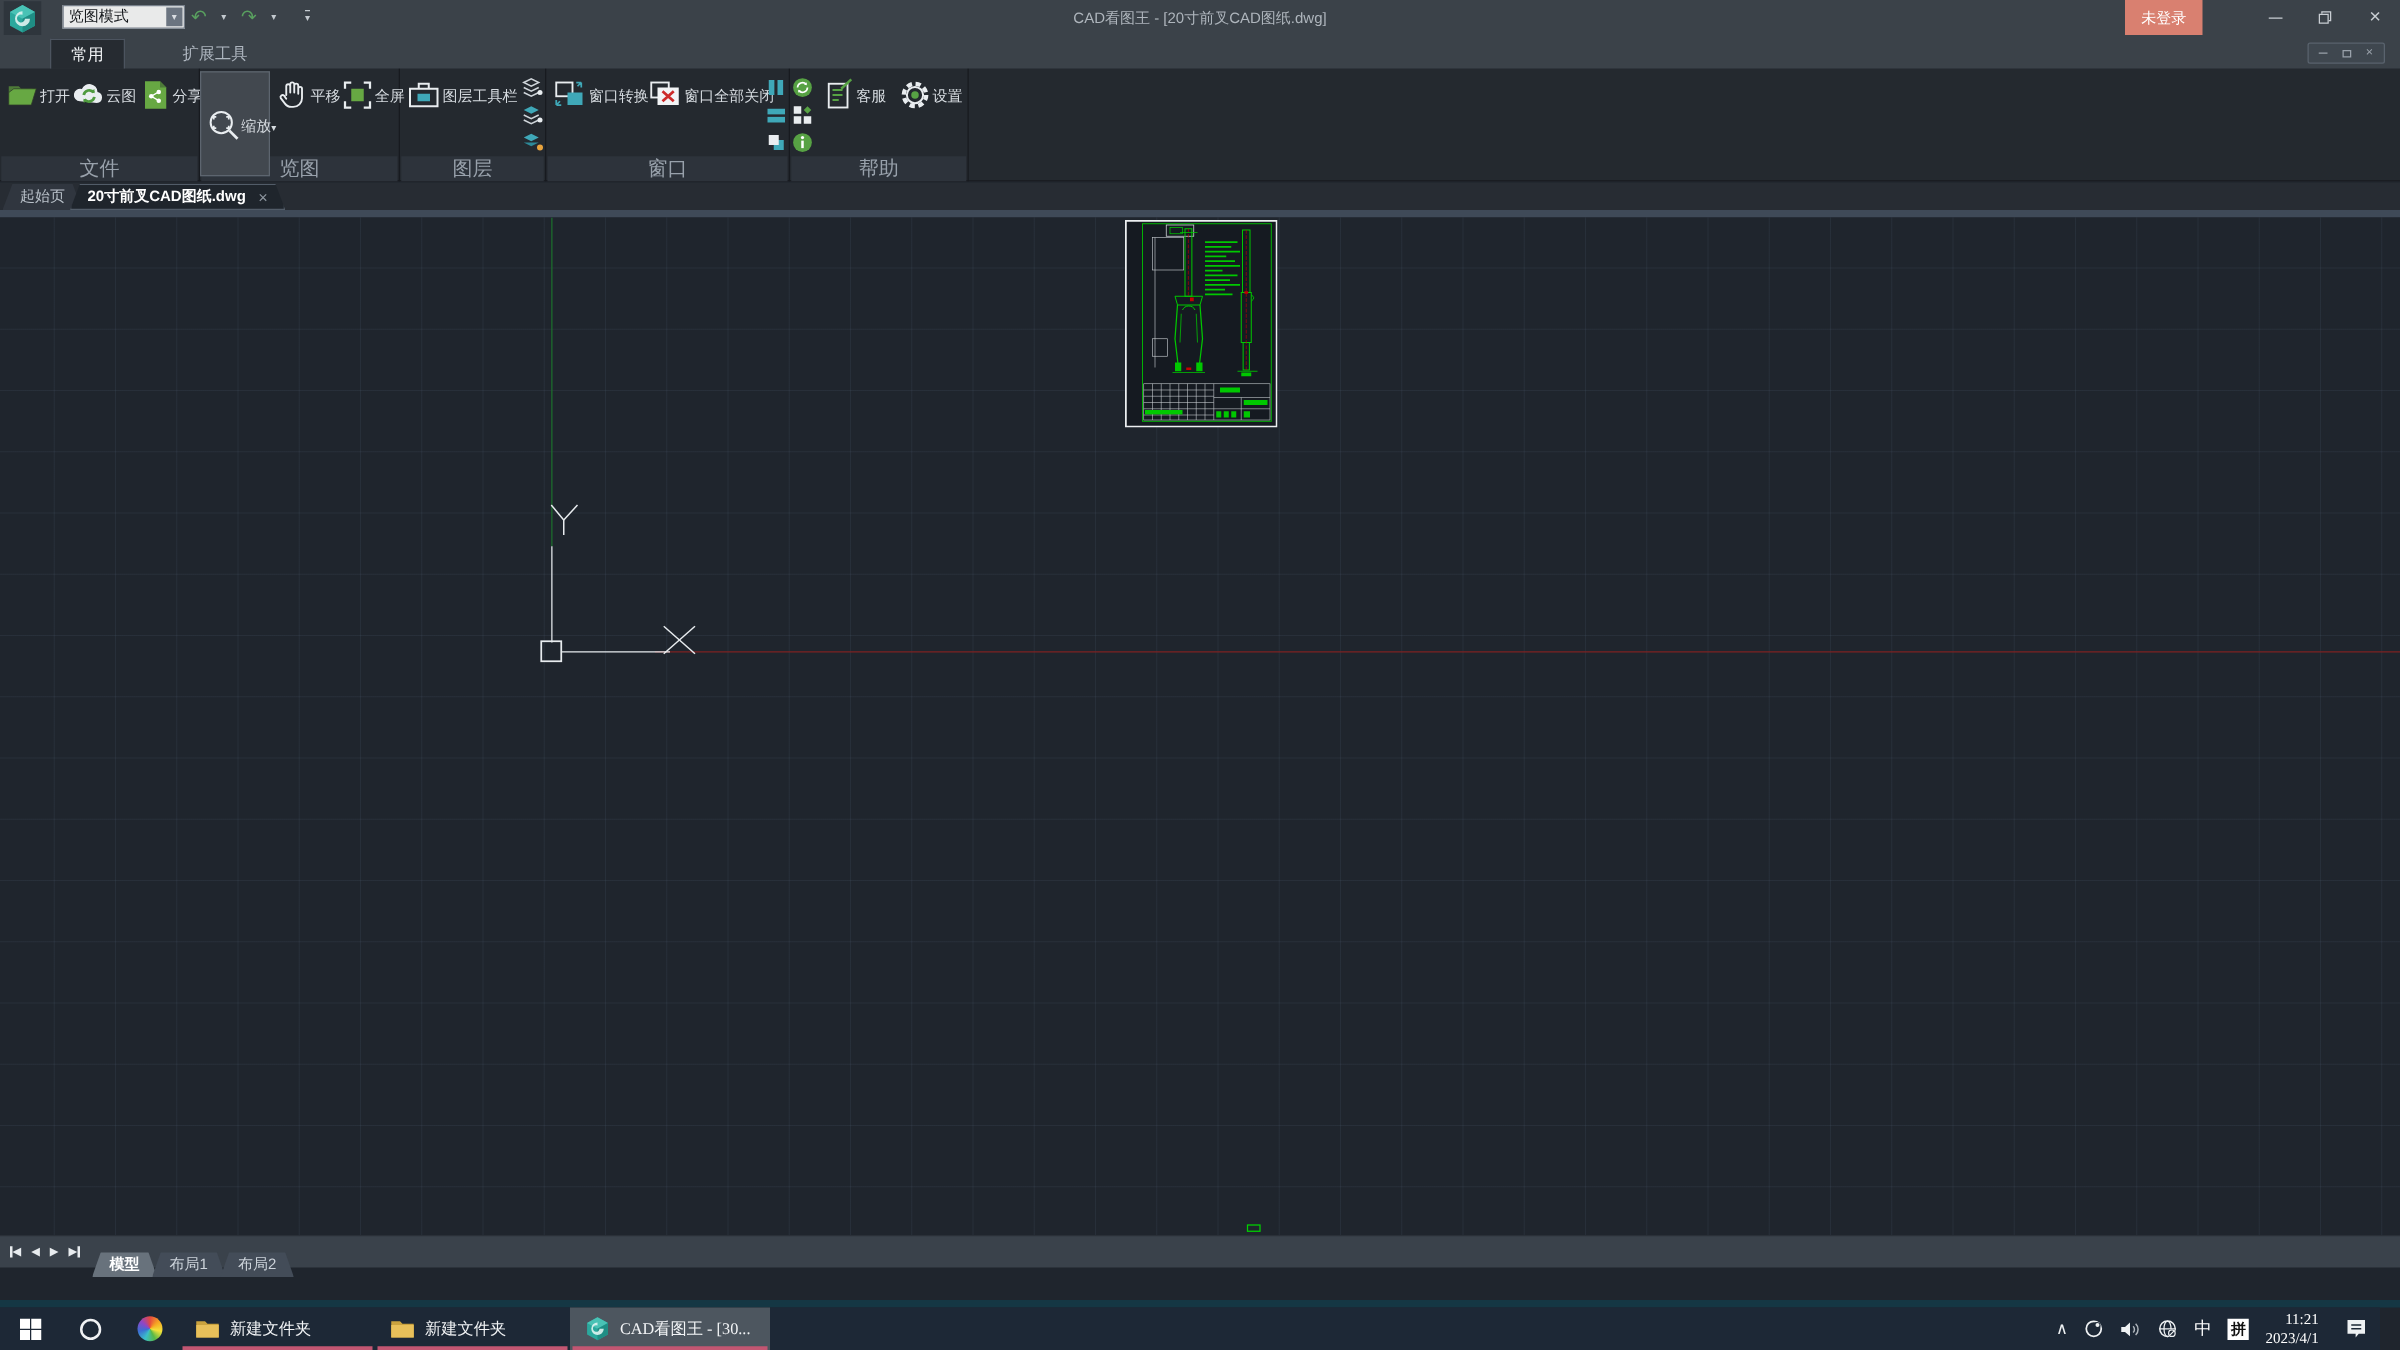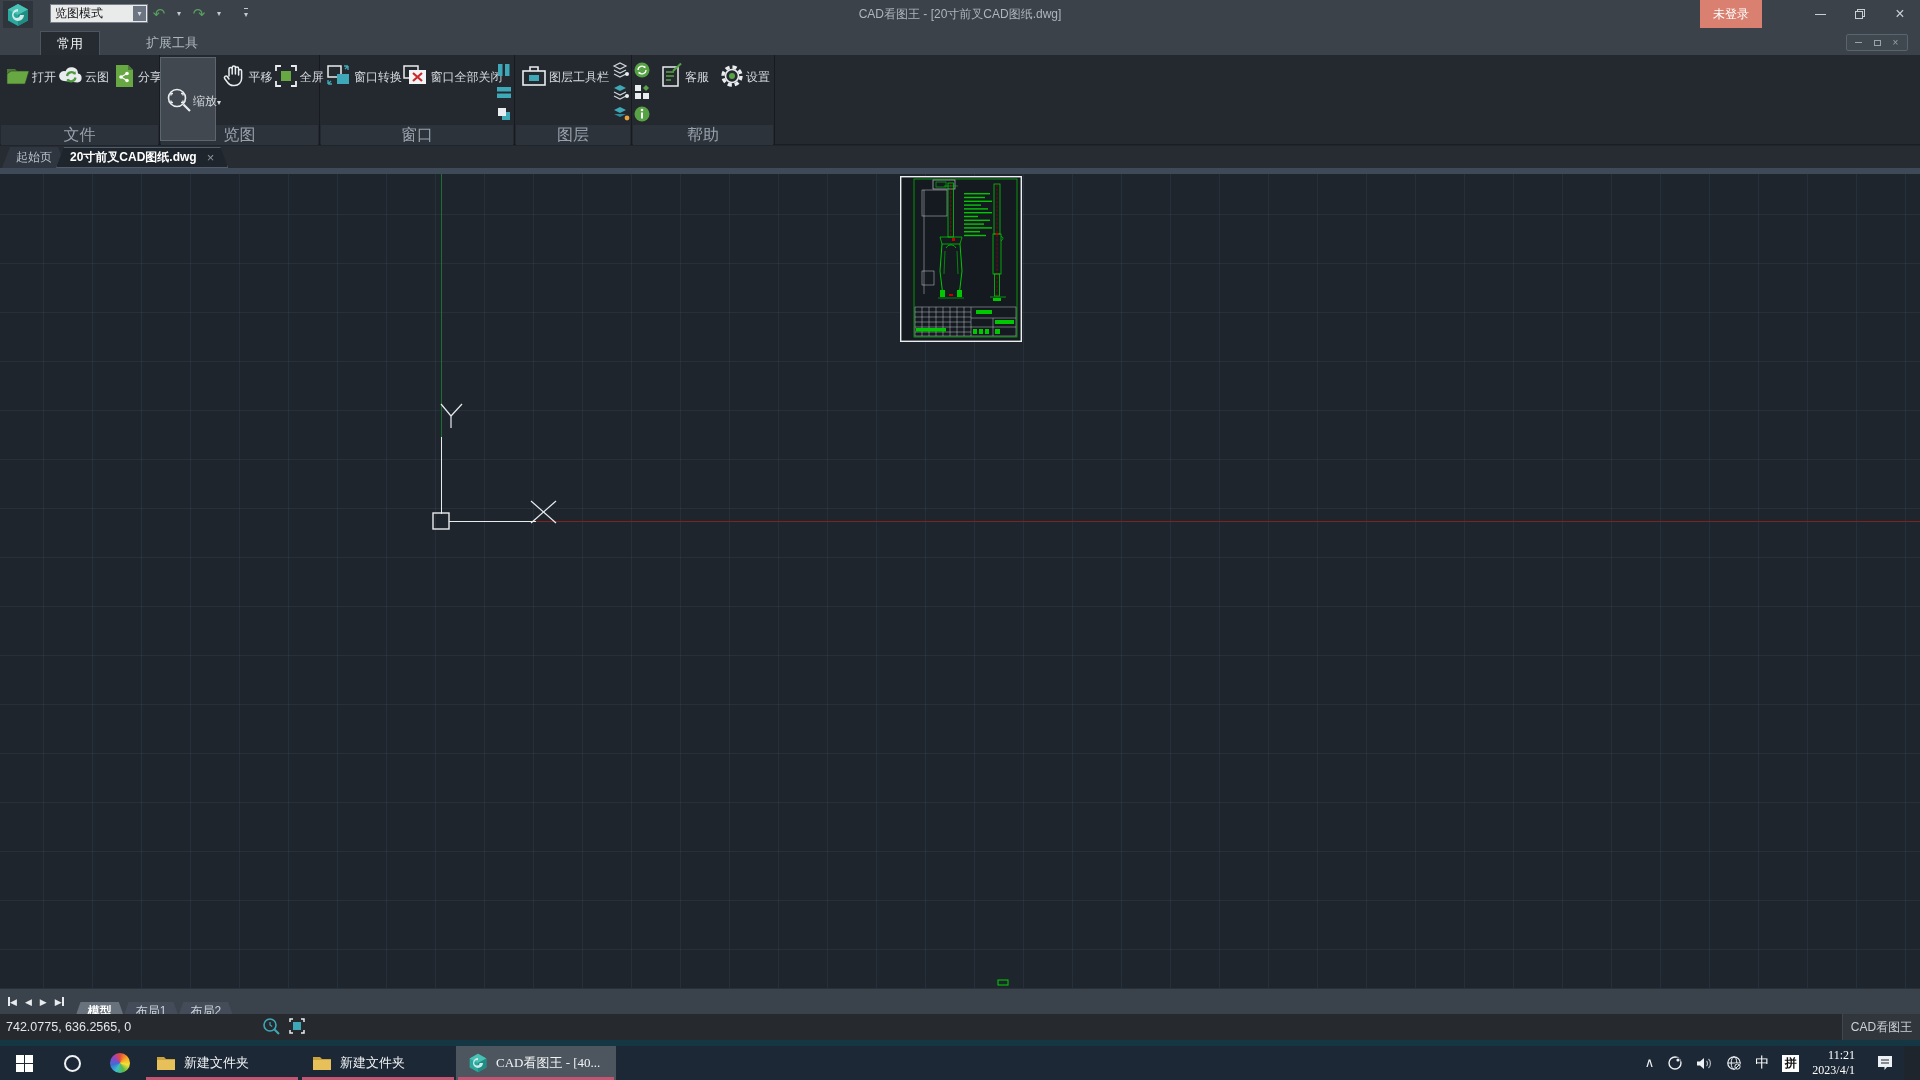--- a/index.html
+++ b/index.html
@@ -233,20 +233,58 @@
                 <path d="M4 9 V4 h5 M19 4 h5 v5 M24 19 v5 h-5 M9 24 H4 v-5" stroke="#e9edf0" stroke-width="1.8" fill="none"></path>
                 <rect x="9" y="9" width="10" height="10" fill="#67a843"></rect>
               </svg>
           </span>
           <span class="lb">全屏</span>
         </div>
       </div>
       <div class="rgroup-label">览图</div>
     </div>
 
+    <div class="rgroup" style="width:117px;">
+      <div class="g-body">
+        <div class="rbtn">
+          <span class="ic">
+            <svg width="30" height="28" viewBox="0 0 30 28">
+                <rect x="4" y="9" width="22" height="14" stroke="#e9edf0" stroke-width="1.6" fill="none"></rect>
+                <path d="M11 9 V5 h8 v4" stroke="#e9edf0" stroke-width="1.6" fill="none"></path>
+                <rect x="10" y="13" width="10" height="6" fill="#3fa8b8"></rect>
+              </svg>
+          </span>
+          <span class="lb">图层工具栏</span>
+        </div>
+        <div class="mini-col">
+          <span class="mini-ic">
+            <svg width="18" height="16" viewBox="0 0 18 16">
+                <path d="M2 4 l6-3 6 3 -6 3z M2 8 l6 3 6-3 M2 12 l6 3 6-3" stroke="#cfd5da" stroke-width="1.2" fill="none"></path>
+                <circle cx="15" cy="12" r="2" fill="#e9edf0"></circle>
+              </svg>
+          </span>
+          <span class="mini-ic">
+            <svg width="18" height="16" viewBox="0 0 18 16">
+                <path d="M2 4 l6-3 6 3 -6 3z" fill="#3fa8b8"></path>
+                <path d="M2 8 l6 3 6-3 M2 12 l6 3 6-3" stroke="#cfd5da" stroke-width="1.2" fill="none"></path>
+                <circle cx="15" cy="12" r="2" fill="#e9edf0"></circle>
+              </svg>
+          </span>
+          <span class="mini-ic">
+            <svg width="18" height="16" viewBox="0 0 18 16">
+                <path d="M2 4 l6-3 6 3 -6 3z" fill="#3fa8b8"></path>
+                <path d="M2 8 l6 3 6-3z" fill="#2d8a99"></path>
+                <circle cx="15" cy="12" r="2.4" fill="#e8a33d"></circle>
+              </svg>
+          </span>
+        </div>
+      </div>
+      <div class="rgroup-label">图层</div>
+    </div>
+
     <div class="rgroup" style="width:195px;">
       <div class="g-body">
         <div class="rbtn">
           <span class="ic">
             <svg width="30" height="28" viewBox="0 0 30 28">
                 <rect x="4" y="4" width="13" height="11" stroke="#e9edf0" stroke-width="1.5" fill="none"></rect>
                 <rect x="13" y="12" width="12" height="10" fill="#3fa8b8"></rect>
                 <path d="M20 4 h4 M24 4 v4 M24 4 l-3 3" stroke="#3fa8b8" stroke-width="1.4" fill="none"></path>
                 <path d="M8 22 h-4 M4 22 v-4 M4 22 l3-3" stroke="#3fa8b8" stroke-width="1.4" fill="none"></path>
               </svg>
@@ -278,58 +316,20 @@
           </span>
           <span class="mini-ic">
             <svg width="16" height="14" viewBox="0 0 16 14">
                 <rect x="6" y="5" width="8" height="8" fill="#3fa8b8"></rect>
                 <rect x="2" y="1" width="8" height="8" fill="#e9edf0"></rect>
               </svg>
           </span>
         </div>
       </div>
       <div class="rgroup-label">窗口</div>
-    </div>
-
-    <div class="rgroup" style="width:117px;">
-      <div class="g-body">
-        <div class="rbtn">
-          <span class="ic">
-            <svg width="30" height="28" viewBox="0 0 30 28">
-                <rect x="4" y="9" width="22" height="14" stroke="#e9edf0" stroke-width="1.6" fill="none"></rect>
-                <path d="M11 9 V5 h8 v4" stroke="#e9edf0" stroke-width="1.6" fill="none"></path>
-                <rect x="10" y="13" width="10" height="6" fill="#3fa8b8"></rect>
-              </svg>
-          </span>
-          <span class="lb">图层工具栏</span>
-        </div>
-        <div class="mini-col">
-          <span class="mini-ic">
-            <svg width="18" height="16" viewBox="0 0 18 16">
-                <path d="M2 4 l6-3 6 3 -6 3z M2 8 l6 3 6-3 M2 12 l6 3 6-3" stroke="#cfd5da" stroke-width="1.2" fill="none"></path>
-                <circle cx="15" cy="12" r="2" fill="#e9edf0"></circle>
-              </svg>
-          </span>
-          <span class="mini-ic">
-            <svg width="18" height="16" viewBox="0 0 18 16">
-                <path d="M2 4 l6-3 6 3 -6 3z" fill="#3fa8b8"></path>
-                <path d="M2 8 l6 3 6-3 M2 12 l6 3 6-3" stroke="#cfd5da" stroke-width="1.2" fill="none"></path>
-                <circle cx="15" cy="12" r="2" fill="#e9edf0"></circle>
-              </svg>
-          </span>
-          <span class="mini-ic">
-            <svg width="18" height="16" viewBox="0 0 18 16">
-                <path d="M2 4 l6-3 6 3 -6 3z" fill="#3fa8b8"></path>
-                <path d="M2 8 l6 3 6-3z" fill="#2d8a99"></path>
-                <circle cx="15" cy="12" r="2.4" fill="#e8a33d"></circle>
-              </svg>
-          </span>
-        </div>
-      </div>
-      <div class="rgroup-label">图层</div>
     </div>
 
     <div class="rgroup" style="width:143px;">
       <div class="g-body">
         <div class="mini-col">
           <span class="mini-ic">
             <svg width="18" height="18" viewBox="0 0 18 18">
                 <circle cx="9" cy="9" r="7.5" fill="#57a244"></circle>
                 <path d="M5 9 a4 4 0 0 1 7-2.5 M13 9 a4 4 0 0 1-7 2.5" stroke="#fff" stroke-width="1.3" fill="none"></path>
                 <path d="M12.2 4.8 l.3 2.4 -2.3-.7z M5.8 13.2 l-.3-2.4 2.3 .7z" fill="#fff"></path>
@@ -505,39 +505,20 @@
       <span class="navbtn">
           <span>▶</span>
           <span class="endbar"></span>
         </span>
     </div>
     <div class="ltab active">模型</div>
     <div class="ltab">布局1</div>
     <div class="ltab">布局2</div>
   </div>
 
-  <div class="statusbar">
-    <span class="coords">742.0775, 636.2565, 0</span>
-    <div class="status-icons">
-      <span>
-        <svg width="18" height="18" viewBox="0 0 18 18">
-            <circle cx="8" cy="8" r="6" stroke="#3fa8b8" stroke-width="1.6" fill="none"></circle>
-            <path d="M12.5 12.5 L17 17" stroke="#3fa8b8" stroke-width="2"></path>
-            <path d="M8 5 v3 l2.2 1.5" stroke="#3fa8b8" stroke-width="1.2" fill="none"></path>
-          </svg>
-      </span>
-      <span>
-        <svg width="18" height="18" viewBox="0 0 18 18">
-            <path d="M5 2 H2 v3 M13 2 h3 v3 M16 13 v3 h-3 M2 13 v3 h3" stroke="#e9edf0" stroke-width="1.5" fill="none"></path>
-            <rect x="5" y="5" width="8" height="8" fill="#3fa8b8"></rect>
-          </svg>
-      </span>
-    </div>
-    <div class="brand-seg">CAD看图王</div>
-  </div>
   <div class="teal-strip"></div>
 
   <div class="taskbar">
     <div class="tb-btn">
       <span class="start-ic">
           <div></div>
           <div></div>
           <div></div>
           <div></div>
         </span>
@@ -564,21 +545,21 @@
       <span class="alabel">新建文件夹</span>
       <span class="ind"></span>
     </div>
     <div class="tb-app active">
       <svg width="20" height="20" viewBox="0 0 24 24">
         <polygon points="12,1 22,6.5 22,17.5 12,23 2,17.5 2,6.5" fill="#2ba89d"></polygon>
         <polygon points="12,1 22,6.5 12,12 2,6.5" fill="#49c2b5"></polygon>
         <polygon points="12,12 22,6.5 22,17.5 12,23" fill="#1f8d84"></polygon>
         <path d="M12 6 a6 6 0 1 0 6 6 h-4 a3.2 3.2 0 1 1 -2 -3.2 z" fill="#dff3f1" opacity="0.9"></path>
       </svg>
-      <span class="alabel">CAD看图王 - [40...</span>
+      <span class="alabel">CAD看图王 - [30...</span>
       <span class="ind"></span>
     </div>
 
     <div class="tray">
       <span class="tray-ic" style="font-size:13px;">∧</span>
       <span class="tray-ic">
         <svg width="16" height="16" viewBox="0 0 16 16">
             <circle cx="8" cy="8" r="6" stroke="#eef1f3" stroke-width="1.4" fill="none"></circle>
             <circle cx="10.5" cy="5.5" r="3" fill="#1d2836"></circle>
             <circle cx="11" cy="5" r="1.6" fill="#eef1f3"></circle>

